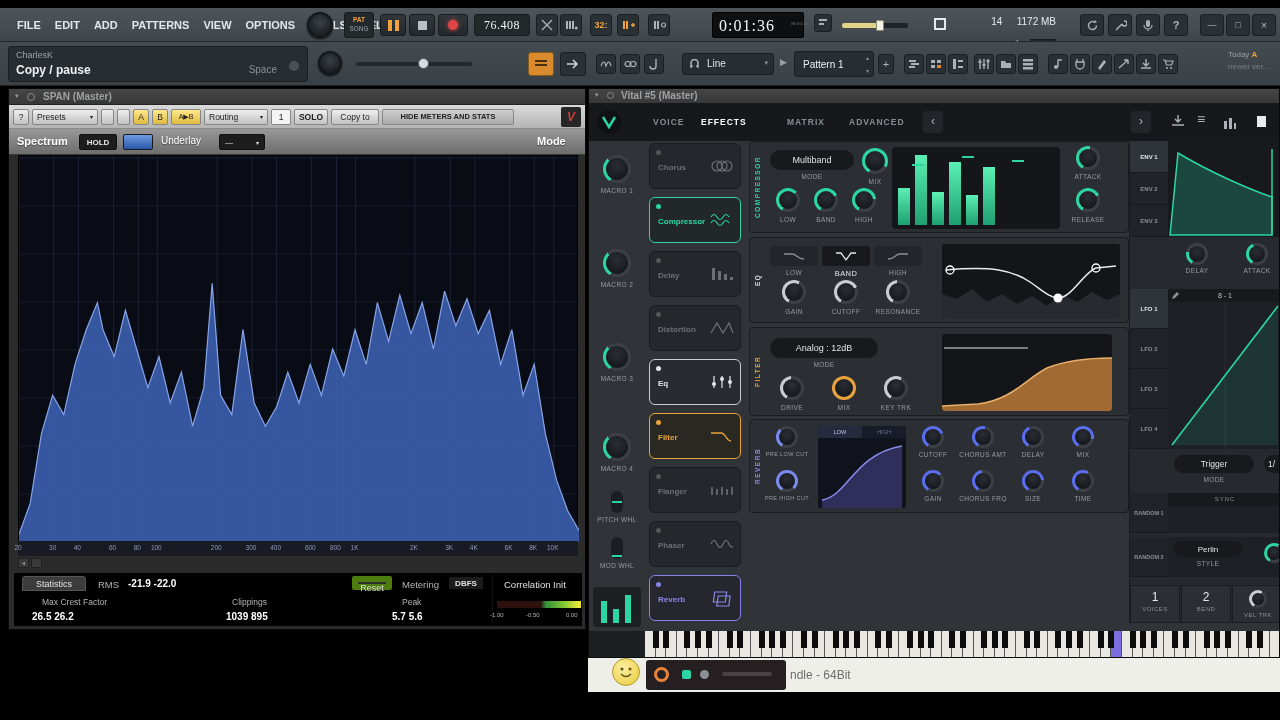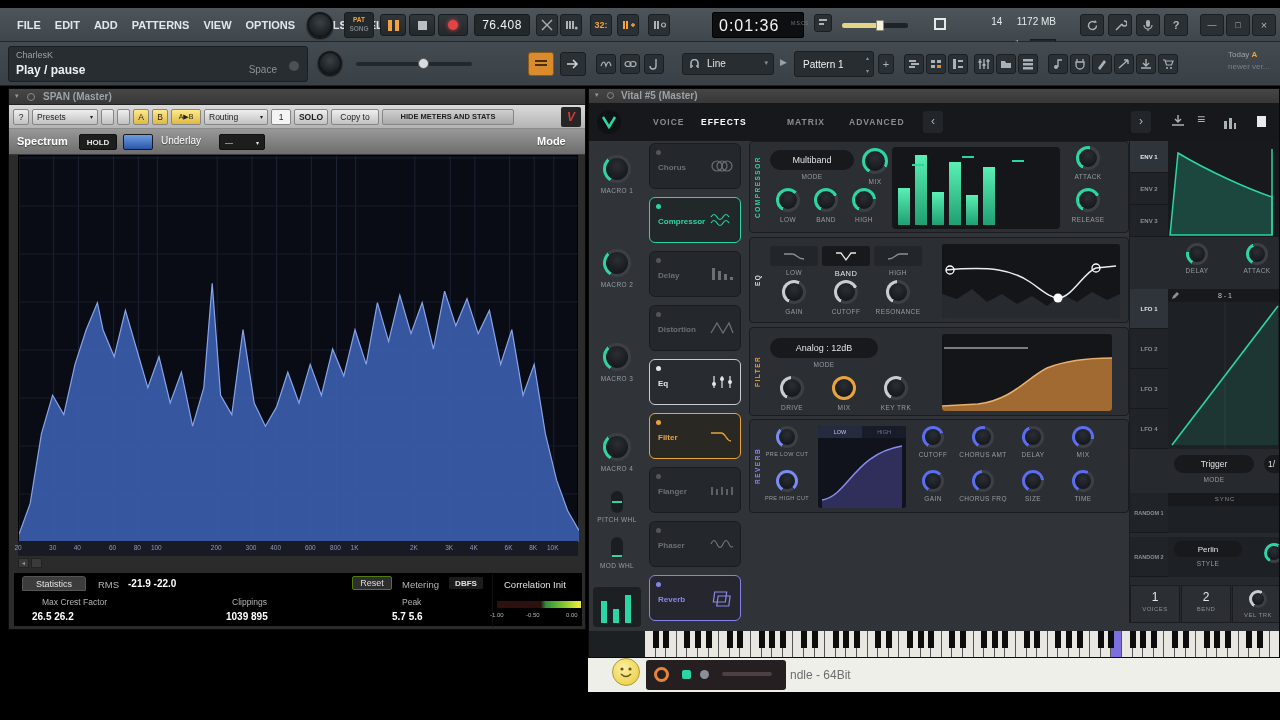--- a/index.html
+++ b/index.html
@@ -6,21 +6,21 @@
 html,body{width:1280px;height:720px;overflow:hidden;background:#000}
 body{font-family:"Liberation Sans",sans-serif;color:#ddd}
 #screen{position:relative;width:1280px;height:720px;background:#000}
 .a{position:absolute}
 
 #topbar{position:absolute;left:0;top:8px;width:1280px;height:34px;background:linear-gradient(#4d545a,#40474c);border-bottom:1px solid #23272a}
 .menu{font-size:11px;font-weight:bold;color:#e3e7e9;padding:0 7px;line-height:34px;display:inline-block}
 .flknob{border-radius:50%;background:radial-gradient(circle at 50% 38%,#3a4046,#1b1f22 72%);border:2px solid #14171a;box-shadow:0 1px 2px #000}
 .tbtn{position:absolute;width:26px;height:22px;background:linear-gradient(#31373b,#23282b);border:1px solid #181c1e;border-radius:3px;display:flex;align-items:center;justify-content:center;gap:3px}
 .darkcell{position:absolute;background:#23282b;border:1px solid #181c1e;border-radius:3px;display:flex;align-items:center;justify-content:center}
-.mono{font-family:Liberation Sans, sans-serif}
+.mono{font-family:Liberation Serif, serif}
 
 #row2{position:absolute;left:0;top:42px;width:1280px;height:44px;background:linear-gradient(#444b50,#3a4146);border-bottom:1px solid #1d2124}
 .icell{position:absolute;width:22px;height:22px;background:#2b3034;border:1px solid #1b1f22;border-radius:3px;display:flex;align-items:center;justify-content:center;color:#aeb6bb}
 
 #span-win{position:absolute;left:8px;top:88px;width:578px;height:542px;background:#2b2b2b;border:1px solid #0a0a0a}
 #span-title{position:absolute;left:0;top:0;width:100%;height:16px;background:linear-gradient(#474747,#383838);border-bottom:1px solid #222}
 #span-toolbar{position:absolute;left:0;top:16px;width:100%;height:24px;background:linear-gradient(#dadada,#b4b4b4);border-bottom:1px solid #8a8a8a;display:flex;align-items:center;padding-left:4px;gap:3px}
 .spbtn{height:16px;background:linear-gradient(#efefef,#c2c2c2);border:1px solid #858585;border-radius:2px;font-size:8.5px;color:#222;display:flex;align-items:center;justify-content:center;padding:0 4px;white-space:nowrap}
 .spyellow{background:linear-gradient(#ffe98c,#ddb93f)}
 #span-ctrl{position:absolute;left:0;top:40px;width:100%;height:26px;background:linear-gradient(#989898,#6d6d6d);border-bottom:1px solid #3a3a3a}
@@ -163,21 +163,21 @@
     <div class="a" style="left:1200px;top:6px;width:78px;display:flex;gap:2px">
       <div class="icell" style="position:static;width:24px;font-size:9px">—</div>
       <div class="icell" style="position:static;width:24px;font-size:9px">□</div>
       <div class="icell" style="position:static;width:24px;font-size:11px">×</div>
     </div>
   </div>
 
   <div id="row2">
     <div class="a" style="left:8px;top:4px;width:300px;height:36px;background:#282d31;border:1px solid #1b1f22;border-radius:3px">
       <span class="a" style="left:7px;top:3px;font-size:9px;color:#9aa2a8">CharlesK</span>
-      <span class="a" style="left:7px;top:16px;font-size:12px;font-weight:bold;color:#eef1f3">Play / pause</span>
+      <span class="a" style="left:7px;top:16px;font-size:12px;font-weight:bold;color:#eef1f3">Copy / pause</span>
       <span class="a" style="right:30px;top:17px;font-size:10px;color:#8a9298">Space</span>
       <span class="a" style="right:8px;top:14px;width:10px;height:10px;border-radius:50%;background:#4a5157"></span>
     </div>
     <div class="a flknob" style="left:318px;top:9px;width:24px;height:24px"></div>
     <div class="a" style="left:356px;top:20px;width:116px;height:4px;background:#24282c;border-radius:2px">
       <div style="position:absolute;left:62px;top:-4px;width:11px;height:11px;border-radius:50%;background:#d8dcdf;border:1px solid #555"></div>
     </div>
     <div class="icell" style="left:528px;top:10px;width:26px;height:24px;background:#d98b2e;border-color:#8a5a18">
       <svg width="14" height="12" viewBox="0 0 14 12">
           <rect x="1" y="2" width="12" height="2" fill="#4a2f0c"></rect>
@@ -407,21 +407,21 @@
         <span style="left: 87.6%;">6K</span>
         <span style="left: 92%;">8K</span>
         <span style="left: 95.5%;">10K</span>
       </div>
     <div class="a" style="left:9px;top:469px;width:11px;height:10px;background:#3a3a3a;border:1px solid #222;color:#999;font-size:6px;text-align:center">◂</div>
     <div class="a" style="left:22px;top:469px;width:11px;height:10px;background:#3a3a3a;border:1px solid #222"></div>
     <div id="span-stats">
       <div class="a" style="left:8px;top:2px;width:64px;height:15px;background:#3c3c3c;border:1px solid #555;border-radius:3px 3px 0 0;text-align:center;font-size:9px;color:#e2e2e2;line-height:14px">Statistics</div>
       <span class="st-lbl" style="left:84px;top:5px;font-size:9.5px">RMS</span>
       <span class="st-val" style="left:114px;top:4px">-21.9  -22.0</span>
-      <div class="a" style="left:338px;top:2px;width:40px;height:14px;background:#2e2e2e;border:1px solid #4d7c0f;border-radius:2px;font-size:9px;color:#ddd;text-align:center;line-height:13px">Reset</div>
+      <div class="a" style="left:338px;top:2px;width:40px;height:14px;background:#2e2e2e;border:6px solid #4d7c0f;border-radius:2px;font-size:9px;color:#ddd;text-align:center;line-height:13px">Reset</div>
       <span class="st-lbl" style="left:388px;top:5px;font-size:9.5px">Metering</span>
       <div class="a" style="left:434px;top:2px;width:36px;height:14px;background:#1c1c1c;border:1px solid #000;border-radius:2px;font-size:8px;font-weight:bold;color:#e2e2e2;text-align:center;line-height:13px">DBFS</div>
       <div class="a" style="left:478px;top:0;width:1px;height:53px;background:#111"></div>
       <span class="st-lbl" style="left:490px;top:5px;font-size:9.5px;color:#e0e0e0">Correlation Init</span>
       <span class="st-lbl" style="left:28px;top:23px">Max Crest Factor</span>
       <span class="st-val" style="left:18px;top:37px">26.5  26.2</span>
       <span class="st-lbl" style="left:218px;top:23px">Clippings</span>
       <span class="st-val" style="left:212px;top:37px">1039  895</span>
       <span class="st-lbl" style="left:388px;top:23px">Peak</span>
       <span class="st-val" style="left:378px;top:37px">5.7  5.6</span>

